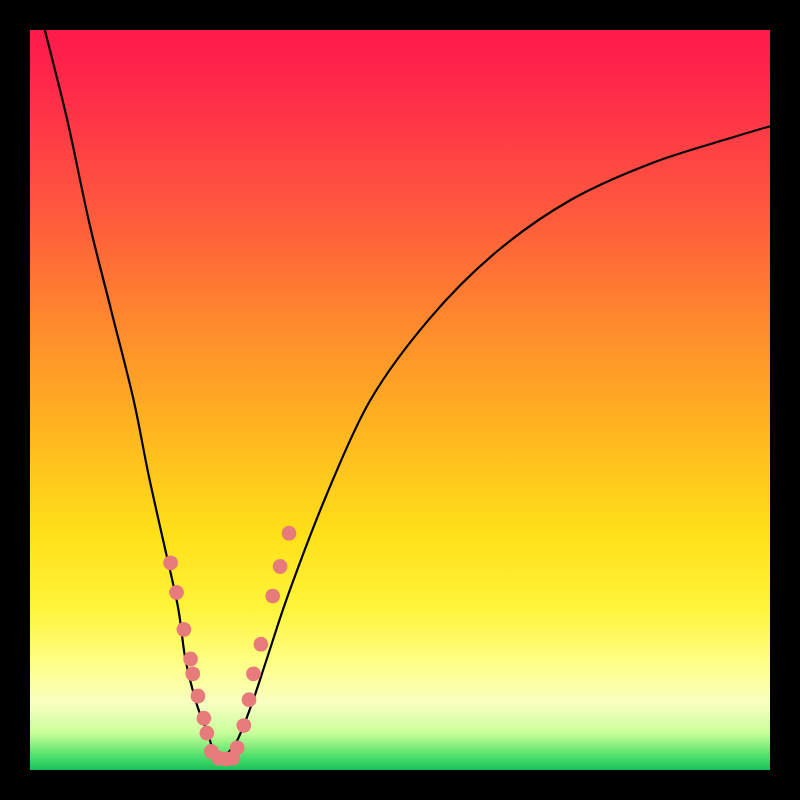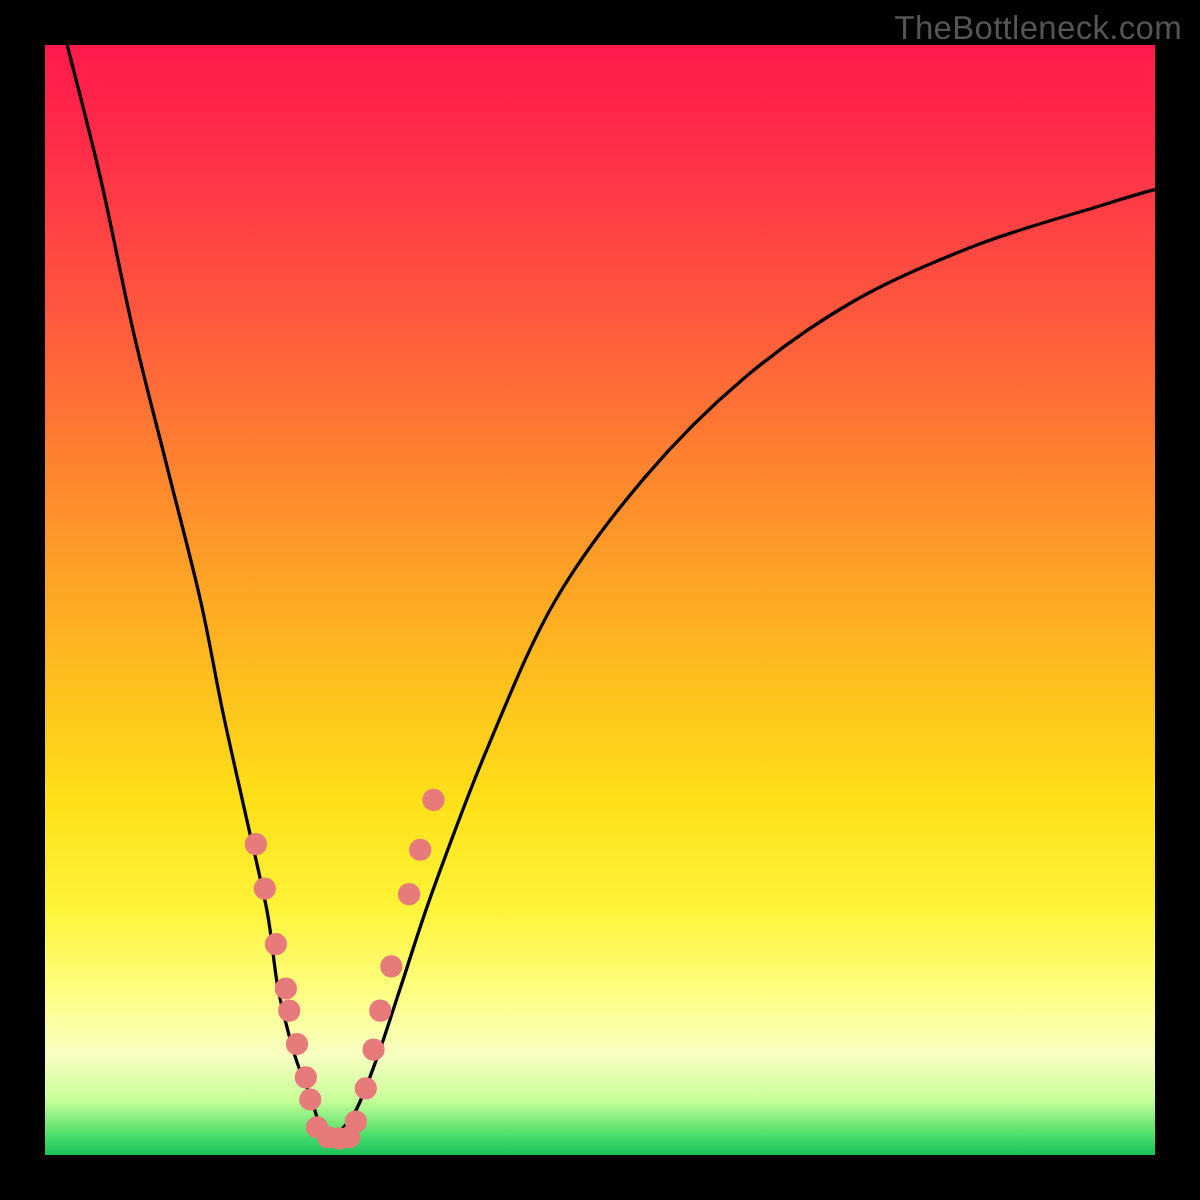--- a/index.html
+++ b/index.html
@@ -74,21 +74,20 @@
   }
   .marker {
     fill: #e77a7a;
     stroke: none;
   }
 </style>
 </head>
 <body>
 
 <div class="frame">
-  <div class="watermark">TheBottleneck.com</div>
 
   <div class="plot">
     <div class="green-strip"></div>
 
     <svg class="curve-layer" viewBox="0 0 740 740">
       <path id="left-arm" class="curve" d="M 14.8 0 C 18.5 14.799999999999992, 29.599999999999998 56.73333333333329, 37 88.79999999999995 C 44.4 120.86666666666662, 51.800000000000004 160.33333333333331, 59.2 192.39999999999998 C 66.60000000000001 224.46666666666664, 74 251.6, 81.4 281.2 C 88.80000000000001 310.8, 97.43333333333334 342.8666666666667, 103.60000000000001 370 C 109.76666666666668 397.1333333333333, 113.46666666666667 420.56666666666666, 118.4 444 C 123.33333333333334 467.43333333333334, 128.26666666666665 488.40000000000003, 133.2 510.6 C 138.13333333333333 532.8000000000001, 144.3 557.4666666666667, 148 577.2 C 151.7 596.9333333333334, 152.31666666666666 612.9666666666667, 155.4 629 C 158.48333333333335 645.0333333333333, 162.8 661.0666666666666, 166.5 673.4 C 170.2 685.7333333333333, 174.51666666666665 694.3666666666667, 177.6 703 C 180.68333333333334 711.6333333333333, 182.53333333333333 720.8833333333334, 185 725.2 C 187.46666666666667 729.5166666666667, 191.16666666666669 728.2833333333333, 192.4 728.9"></path>
       <path id="right-arm" class="curve" d="M 192.4 728.9 C 194.86666666666667 725.8166666666666, 202.26666666666668 719.65, 207.20000000000002 710.4 C 212.13333333333335 701.15, 217.06666666666666 686.9666666666667, 222 673.4 C 226.93333333333334 659.8333333333333, 230.63333333333335 647.5, 236.8 629 C 242.96666666666667 610.5, 249.13333333333333 589.5333333333333, 259 562.4 C 268.8666666666667 535.2666666666667, 282.43333333333334 498.26666666666665, 296 466.2 C 309.56666666666666 434.1333333333333, 323.1333333333334 399.6, 340.40000000000003 370 C 357.6666666666667 340.4, 378.6333333333334 313.2666666666667, 399.6 288.6 C 420.56666666666666 263.93333333333334, 442.76666666666665 241.73333333333335, 466.2 222 C 489.6333333333333 202.26666666666665, 514.3 184.99999999999991, 540.1999999999999 170.19999999999993 C 566.0999999999999 155.39999999999995, 594.4666666666667 143.68333333333337, 621.6 133.20000000000005 C 648.7333333333333 122.71666666666674, 683.2666666666667 113.46666666666674, 703 107.30000000000007 C 722.7333333333333 101.1333333333334, 733.8333333333334 98.05000000000005, 740 96.20000000000005"></path>
       <g id="markers">
           <circle cx="140.6" cy="532.8" r="7.4" class="marker"></circle>
           <circle cx="146.52" cy="562.4" r="7.4" class="marker"></circle>

